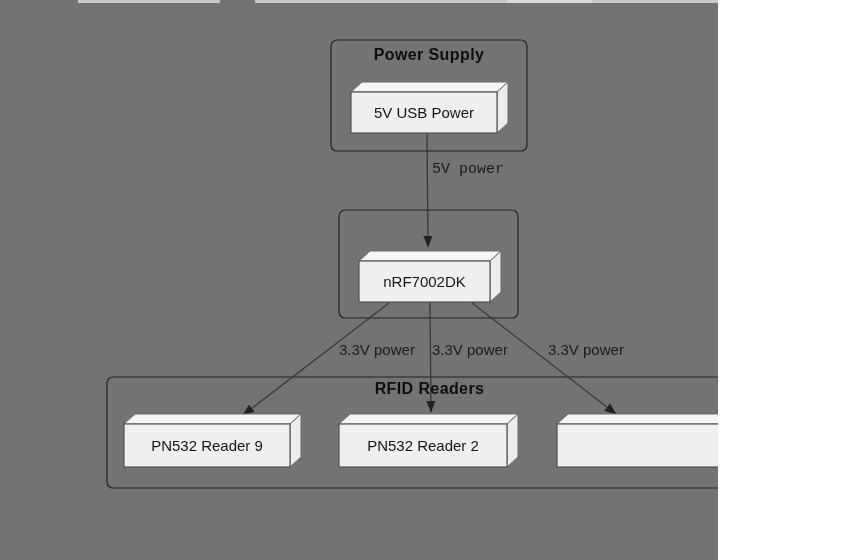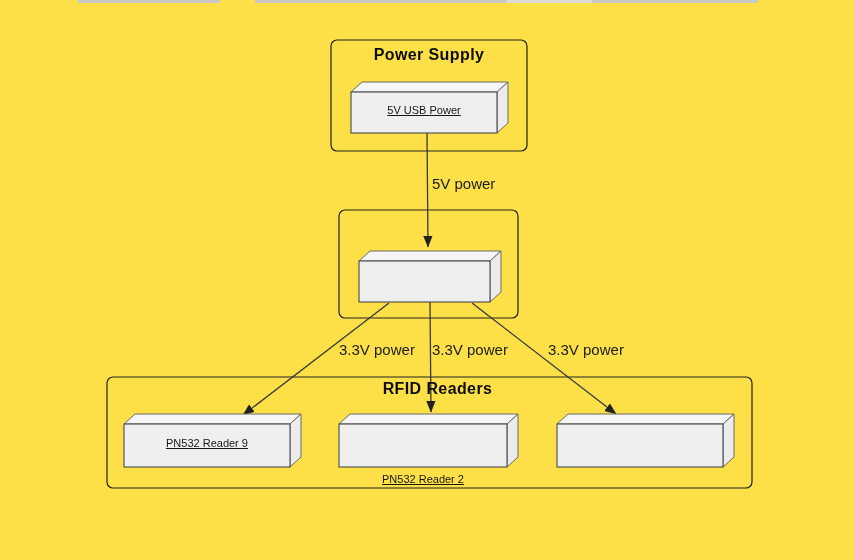--- a/index.html
+++ b/index.html
@@ -1,35 +1,35 @@
 <!DOCTYPE html>
 <html><head>
 <meta charset="utf-8">
 <style>
   html, body { margin: 0; padding: 0; background: #ffffff; }
   .stage {
     position: relative;
-    width: 854px;
+    width: 718px;
     height: 560px;
-    background: #fde047;
+    background: #737373;
     overflow: hidden;
     font-family: "Liberation Sans", "DejaVu Sans", sans-serif;
     color: #111111;
   }
   .topfrag { position: absolute; top: 0; height: 3px; background: #c9c9c9; }
   .topfrag.light { background: #dbdbdb; }
   svg.layer { position: absolute; left: 0; top: 0; }
   .lbl { position: absolute; text-align: center; white-space: nowrap; }
   .cluster-title {
     font-weight: 700;
     font-size: 16px;
     letter-spacing: 0.4px;
     color: #0d0d0d;
   }
-  .node-label { font-size: 11px; color: #161616; text-decoration: underline; }
+  .node-label { font-size: 15px; color: #161616; }
   .edge-label { font-size: 15px; color: #1c1c1c; text-align: left; }
 </style>
 </head>
 <body>
 
 <div class="stage">
 
   <div class="topfrag" style="left:78px;  width:142px;"></div>
   <div class="topfrag" style="left:255px; width:252px;"></div>
   <div class="topfrag light" style="left:507px; width:85px;"></div>
@@ -72,24 +72,25 @@
       <rect x="339" y="424" width="168" height="43" fill="#efefef" stroke="#4a4a4a" stroke-width="1.1"></rect>
     </g>
     <g>
       <polygon points="557,424 568,414 734,414 723,424" fill="#f6f6f6" stroke="#6a6a6a" stroke-width="1"></polygon>
       <polygon points="723,424 734,414 734,457 723,467" fill="#ececec" stroke="#6a6a6a" stroke-width="1"></polygon>
       <rect x="557" y="424" width="166" height="43" fill="#efefef" stroke="#4a4a4a" stroke-width="1.1"></rect>
     </g>
   </svg>
 
   <div class="lbl cluster-title" style="left:331px; top:46px;  width:196px;">Power Supply</div>
-  <div class="lbl cluster-title" style="left:107px; top:380px; width:645px;padding-left:8px;">RFID Readers</div>
+  <div class="lbl cluster-title" style="left:107px; top:380px; width:645px;">RFID Readers</div>
 
   <div class="lbl node-label" style="left:351px; top:104px; width:146px;">5V USB Power</div>
+  <div class="lbl node-label" style="left:359px; top:273px; width:131px;">nRF7002DK</div>
   <div class="lbl node-label" style="left:124px; top:437px; width:166px;">PN532 Reader 9</div>
-  <div class="lbl node-label" style="left:339px; top:437px; width:168px;margin-top:36px;">PN532 Reader 2</div>
+  <div class="lbl node-label" style="left:339px; top:437px; width:168px;">PN532 Reader 2</div>
 
-  <div class="lbl edge-label" style="left:432px; top:175px;">5V power</div>
+  <div class="lbl edge-label" style="left:432px; top:161px;font-family:Liberation Mono, monospace;">5V power</div>
   <div class="lbl edge-label" style="left:339px; top:341px;">3.3V power</div>
   <div class="lbl edge-label" style="left:432px; top:341px;">3.3V power</div>
   <div class="lbl edge-label" style="left:548px; top:341px;">3.3V power</div>
 
 </div>
 
 </body></html>

